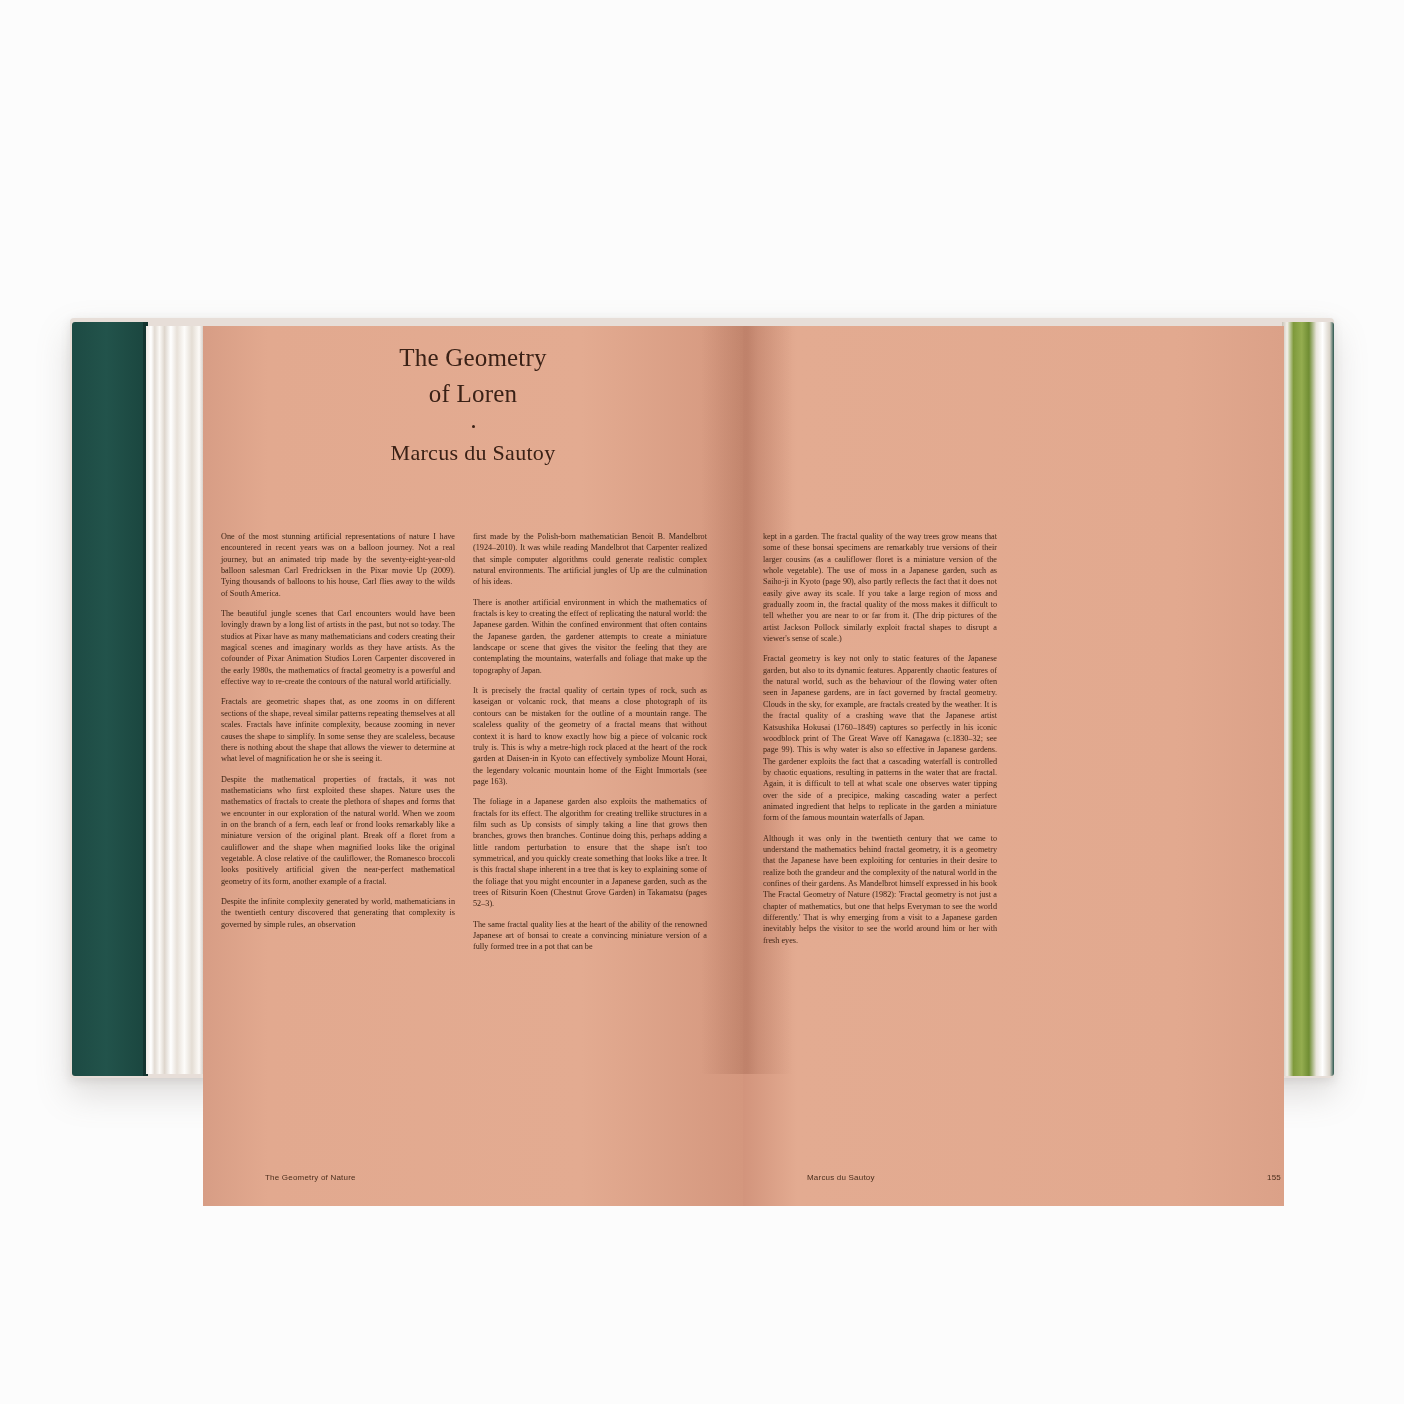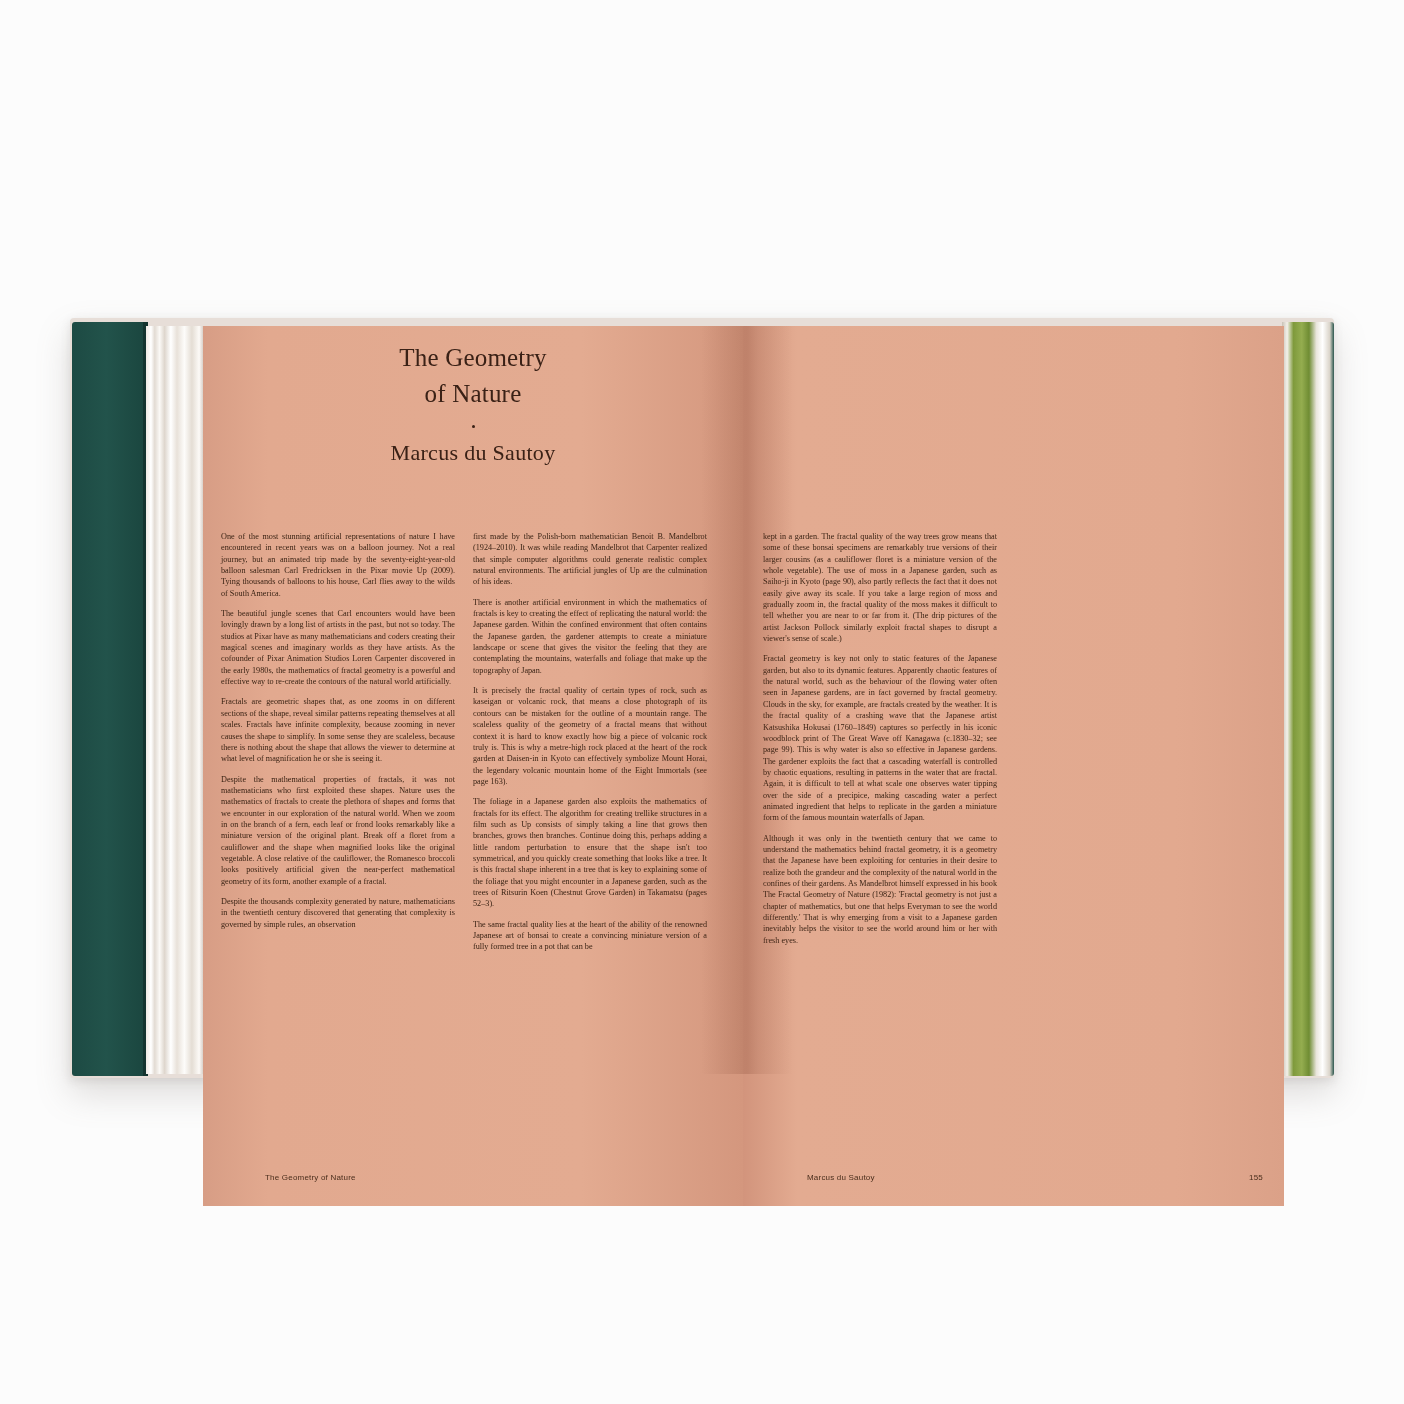--- a/index.html
+++ b/index.html
@@ -195,33 +195,33 @@
   <div class="edges-left"></div>
   <div class="cover-right"></div>
 
   <div class="spread">
 
     <div class="page page-left">
 
       <div class="title-block">
         <div class="chapter-title">
           <div>The Geometry</div>
-          <div>of Nature</div>
+          <div>of Loren</div>
         </div>
         <div class="title-dot"></div>
         <div class="author">Marcus du Sautoy</div>
       </div>
 
       <div class="cols left">
         <div class="col">
           <p>One of the most stunning artificial representations of nature I have encountered in recent years was on a balloon journey. Not a real journey, but an animated trip made by the seventy-eight-year-old balloon salesman Carl Fredricksen in the Pixar movie Up (2009). Tying thousands of balloons to his house, Carl flies away to the wilds of South America.</p>
           <p>The beautiful jungle scenes that Carl encounters would have been lovingly drawn by a long list of artists in the past, but not so today. The studios at Pixar have as many mathematicians and coders creating their magical scenes and imaginary worlds as they have artists. As the cofounder of Pixar Animation Studios Loren Carpenter discovered in the early 1980s, the mathematics of fractal geometry is a powerful and effective way to re-create the contours of the natural world artificially.</p>
           <p>Fractals are geometric shapes that, as one zooms in on different sections of the shape, reveal similar patterns repeating themselves at all scales. Fractals have infinite complexity, because zooming in never causes the shape to simplify. In some sense they are scaleless, because there is nothing about the shape that allows the viewer to determine at what level of magnification he or she is seeing it.</p>
           <p>Despite the mathematical properties of fractals, it was not mathematicians who first exploited these shapes. Nature uses the mathematics of fractals to create the plethora of shapes and forms that we encounter in our exploration of the natural world. When we zoom in on the branch of a fern, each leaf or frond looks remarkably like a miniature version of the original plant. Break off a floret from a cauliflower and the shape when magnified looks like the original vegetable. A close relative of the cauliflower, the Romanesco broccoli looks positively artificial given the near-perfect mathematical geometry of its form, another example of a fractal.</p>
-          <p>Despite the thousands complexity generated by nature, mathematicians in the twentieth century discovered that generating that complexity is governed by simple rules, an observation</p>
+          <p>Despite the infinite complexity generated by world, mathematicians in the twentieth century discovered that generating that complexity is governed by simple rules, an observation</p>
         </div>
         <div class="col">
           <p>first made by the Polish-born mathematician Benoit B. Mandelbrot (1924–2010). It was while reading Mandelbrot that Carpenter realized that simple computer algorithms could generate realistic complex natural environments. The artificial jungles of Up are the culmination of his ideas.</p>
           <p>There is another artificial environment in which the mathematics of fractals is key to creating the effect of replicating the natural world: the Japanese garden. Within the confined environment that often contains the Japanese garden, the gardener attempts to create a miniature landscape or scene that gives the visitor the feeling that they are contemplating the mountains, waterfalls and foliage that make up the topography of Japan.</p>
           <p>It is precisely the fractal quality of certain types of rock, such as kaseigan or volcanic rock, that means a close photograph of its contours can be mistaken for the outline of a mountain range. The scaleless quality of the geometry of a fractal means that without context it is hard to know exactly how big a piece of volcanic rock truly is. This is why a metre-high rock placed at the heart of the rock garden at Daisen-in in Kyoto can effectively symbolize Mount Horai, the legendary volcanic mountain home of the Eight Immortals (see page 163).</p>
           <p>The foliage in a Japanese garden also exploits the mathematics of fractals for its effect. The algorithm for creating trellike structures in a film such as Up consists of simply taking a line that grows then branches, grows then branches. Continue doing this, perhaps adding a little random perturbation to ensure that the shape isn't too symmetrical, and you quickly create something that looks like a tree. It is this fractal shape inherent in a tree that is key to explaining some of the foliage that you might encounter in a Japanese garden, such as the trees of Ritsurin Koen (Chestnut Grove Garden) in Takamatsu (pages 52–3).</p>
           <p>The same fractal quality lies at the heart of the ability of the renowned Japanese art of bonsai to create a convincing miniature version of a fully formed tree in a pot that can be</p>
         </div>
       </div>
 
@@ -233,18 +233,18 @@
       <div class="cols right" style="left:20px;">
         <div class="col">
           <p>kept in a garden. The fractal quality of the way trees grow means that some of these bonsai specimens are remarkably true versions of their larger cousins (as a cauliflower floret is a miniature version of the whole vegetable). The use of moss in a Japanese garden, such as Saiho-ji in Kyoto (page 90), also partly reflects the fact that it does not easily give away its scale. If you take a large region of moss and gradually zoom in, the fractal quality of the moss makes it difficult to tell whether you are near to or far from it. (The drip pictures of the artist Jackson Pollock similarly exploit fractal shapes to disrupt a viewer's sense of scale.)</p>
           <p>Fractal geometry is key not only to static features of the Japanese garden, but also to its dynamic features. Apparently chaotic features of the natural world, such as the behaviour of the flowing water often seen in Japanese gardens, are in fact governed by fractal geometry. Clouds in the sky, for example, are fractals created by the weather. It is the fractal quality of a crashing wave that the Japanese artist Katsushika Hokusai (1760–1849) captures so perfectly in his iconic woodblock print of The Great Wave off Kanagawa (c.1830–32; see page 99). This is why water is also so effective in Japanese gardens. The gardener exploits the fact that a cascading waterfall is controlled by chaotic equations, resulting in patterns in the water that are fractal. Again, it is difficult to tell at what scale one observes water tipping over the side of a precipice, making cascading water a perfect animated ingredient that helps to replicate in the garden a miniature form of the famous mountain waterfalls of Japan.</p>
           <p>Although it was only in the twentieth century that we came to understand the mathematics behind fractal geometry, it is a geometry that the Japanese have been exploiting for centuries in their desire to realize both the grandeur and the complexity of the natural world in the confines of their gardens. As Mandelbrot himself expressed in his book The Fractal Geometry of Nature (1982): 'Fractal geometry is not just a chapter of mathematics, but one that helps Everyman to see the world differently.' That is why emerging from a visit to a Japanese garden inevitably helps the visitor to see the world around him or her with fresh eyes.</p>
         </div>
         <div class="col"></div>
       </div>
 
       <div class="footer" style="left:20px;">Marcus du Sautoy</div>
-      <div class="footer" style="left:462px;width:32px;">155</div>
+      <div class="footer" style="left:462px;width:32px;text-align:right;">155</div>
     </div>
 
     <div class="gutter-shadow"></div>
   </div>
 </div>
 
 </body></html>

